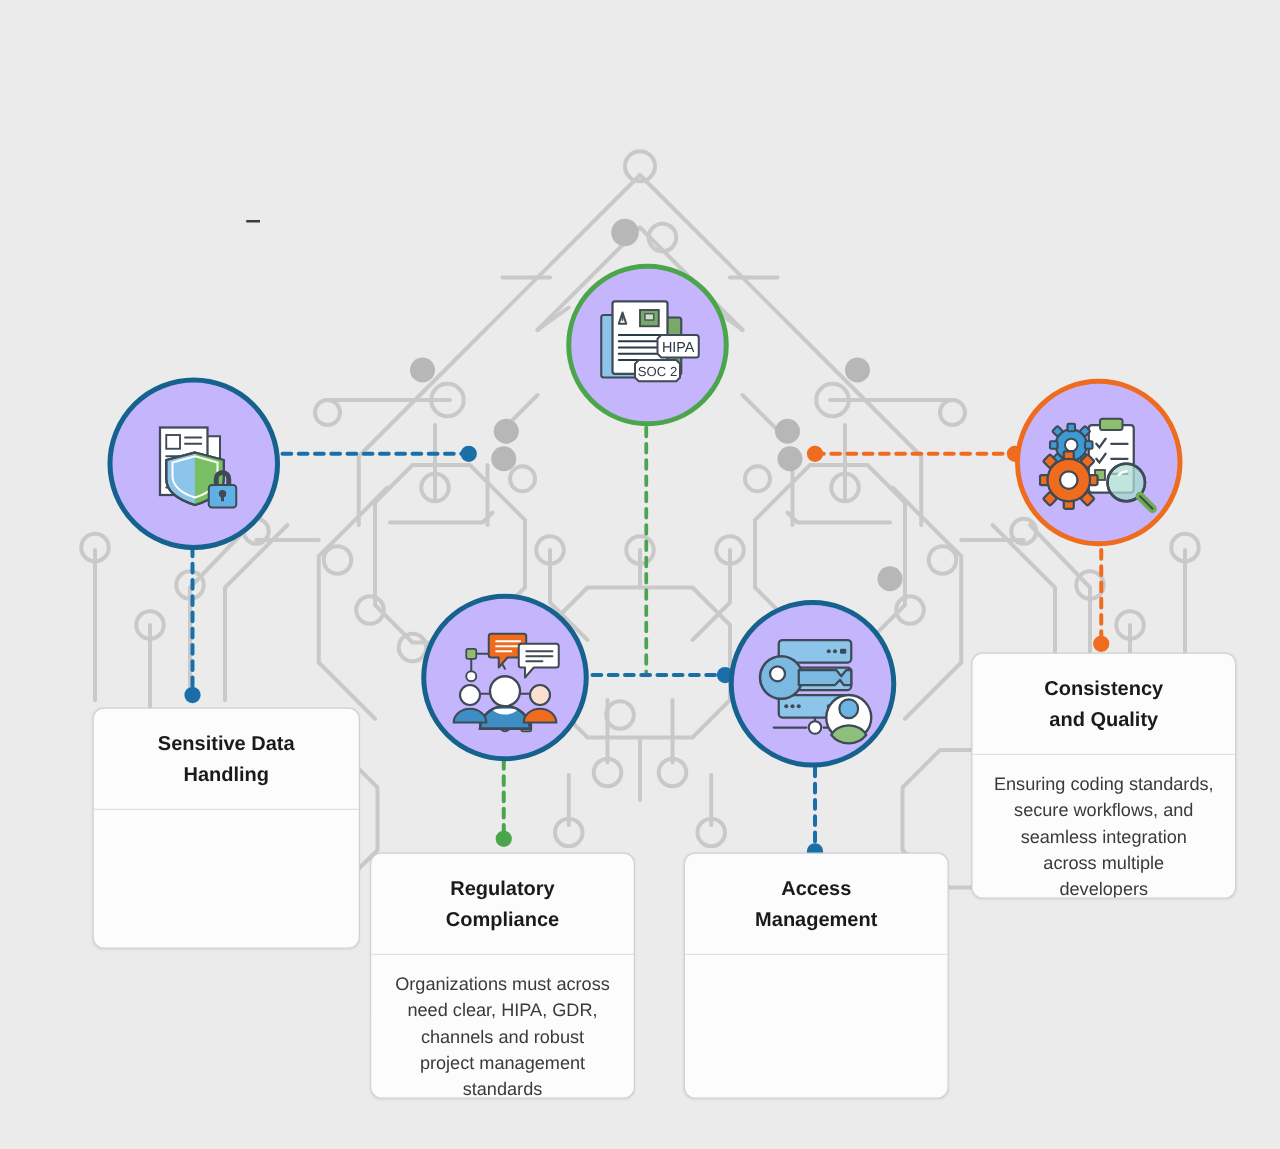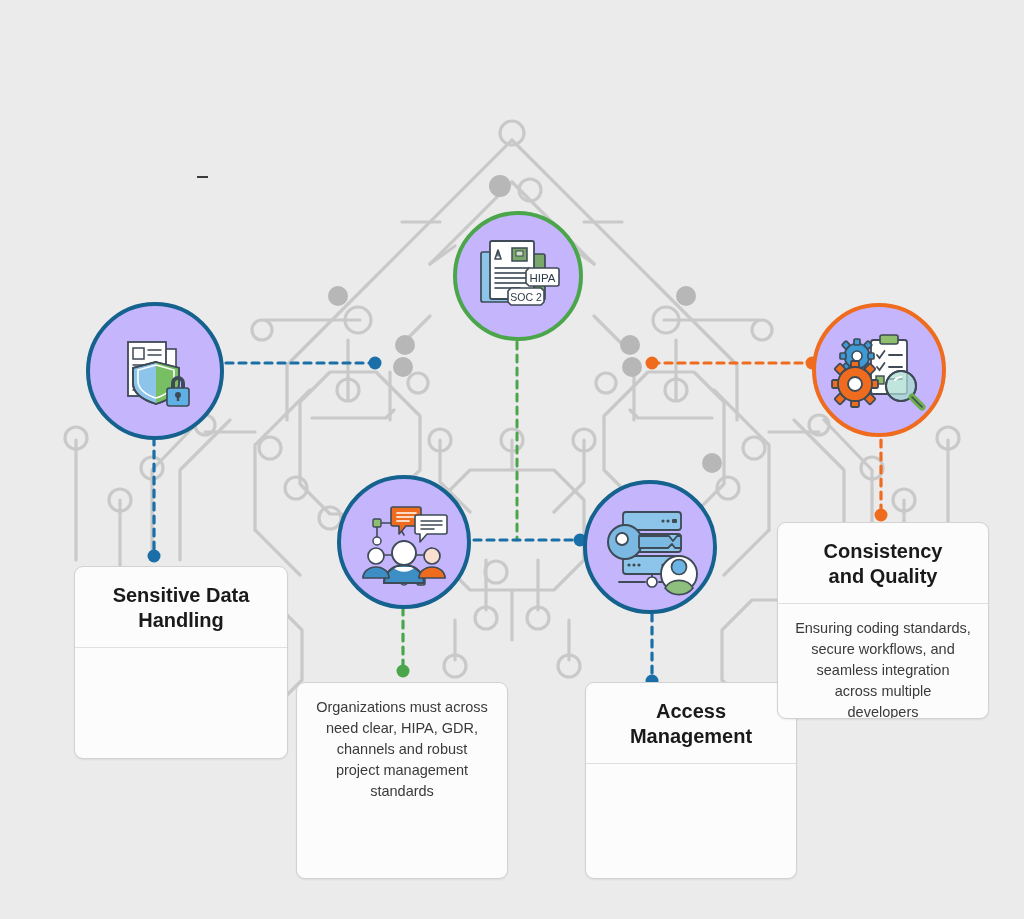--- a/index.html
+++ b/index.html
@@ -38,21 +38,21 @@
     border:1px solid #d2d2d2;
     border-radius:9px;
     box-sizing:border-box;
     box-shadow:0 1px 2px rgba(0,0,0,.07);
     overflow:hidden;
   }
   .card-title{
     text-align:center;
     font-weight:bold;
     color:#1a1a1a;
-    font-size:20px;
+    font-size:16px;
     line-height:25px;
     padding:16px 10px 14px 10px;
     border-bottom:1px solid #e0e0e0;
     white-space:pre-line;
   }
   .card-body{
     text-align:center;
     color:#3a3a3a;
     font-size:14.5px;
     line-height:21px;
@@ -419,28 +419,30 @@
       <path d="M64 90 a15 12 0 0 1 28 0 a18 18 0 0 1 -28 0 z" fill="#8fbf7d" stroke="#3e4a56" stroke-width="1.7"></path>
     </svg>
   </div>
 
   <div class="card" style="left:46px;top:566px;width:214px;height:193px;margin-left:28px;">
     <div class="card-title">Sensitive Data
 Handling</div>
   </div>
 
   <div class="card" style="left:296px;top:682px;width:212px;height:197px;">
+    <div class="card-title">Regulatory
+Compliance</div>
     <div class="card-body">Organizations must across
 need clear, HIPA, GDR,
 channels and robust
 project management
 standards</div>
   </div>
 
-  <div class="card" style="left:547px;top:682px;width:212px;height:197px;margin-left:38px;">
+  <div class="card" style="left:547px;top:682px;width:212px;height:197px;">
     <div class="card-title">Access
 Management</div>
   </div>
 
   <div class="card" style="left:777px;top:522px;width:212px;height:197px;">
     <div class="card-title">Consistency
 and Quality</div>
     <div class="card-body">Ensuring coding standards,
 secure workflows, and
 seamless integration

